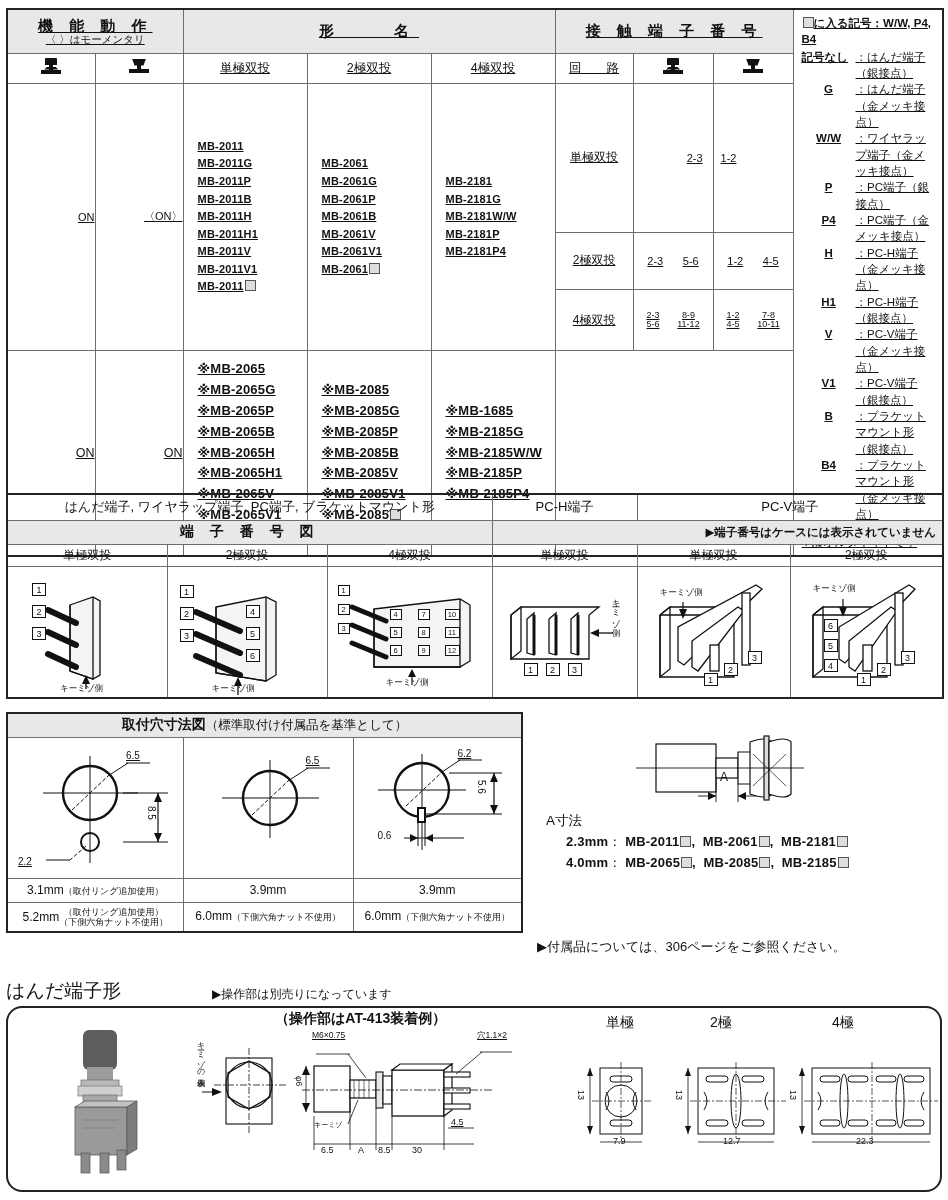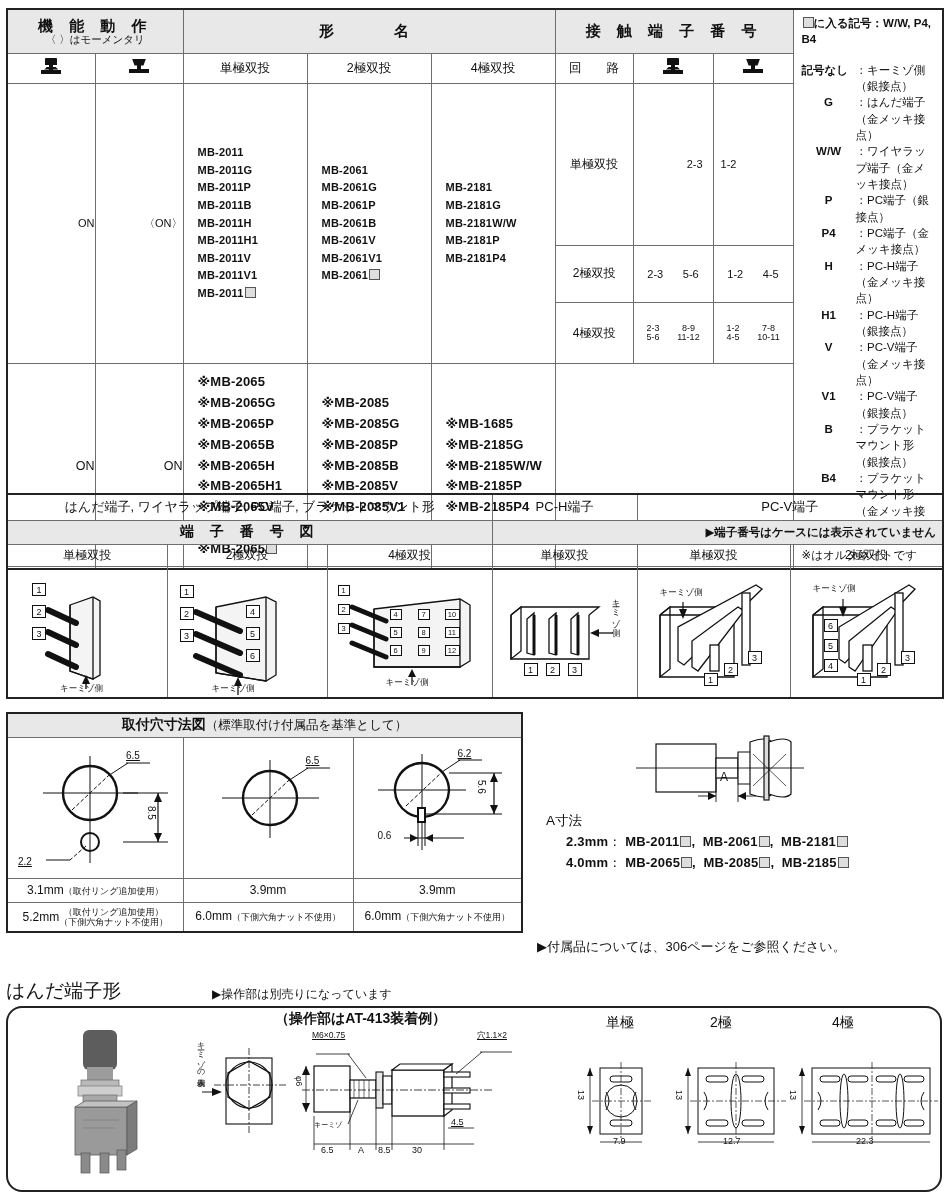--- a/index.html
+++ b/index.html
@@ -16,21 +16,21 @@
   
   .tbl { border-collapse: collapse; table-layout: fixed; }
   .tbl td, .tbl th { border: 1px solid #6e6e6e; padding: 0; vertical-align: middle; }
   .hdr { background: #e8e8e8; font-weight: bold; text-align: center; }
   .sub { background: #fff; text-align: center; }
   .ttl-sp { letter-spacing: 6px; }
   .ttl-sp2 { letter-spacing: 10px; }
 
   
   #main-table { position: absolute; left: 6px; top: 8px; width: 936px; }
-  #main-table table { width: 936px; }
+  #main-table table { width: 936px; text-decoration: underline; }
   .outer { border: 2px solid #222 !important; }
   .fn-head { height: 44px; font-size: 15px; line-height: 1.05; }
   .fn-head .small { font-weight: normal; font-size: 10.5px; letter-spacing: 0px; }
   .sub-row td { height: 30px; font-size: 12.5px; }
   .mdl-cell {
     padding: 8px 0 8px 14px !important;
     vertical-align: top;
     font-size: 13px;
     font-weight: bold;
     line-height: 1.60;
@@ -63,21 +63,21 @@
   .ct .pair .one.right { justify-content: flex-start; padding-left: 3px; }
   .ct .pair .one.rr { justify-content: flex-end; padding-right: 6px; }
   .stack { display:flex; flex-direction:column; align-items:center; }
 
   
   .legend { padding: 5px 6px 4px 8px !important; vertical-align: top; font-size: 11.5px; line-height: 1.42; }
   .legend .ln { display: flex; }
   .legend .sym { width: 54px; text-align: center; font-weight: bold; flex: none; }
   .legend .sym.lft { text-align: left; }
   .legend .des { flex: 1; }
-  .legend .top { margin-bottom: 14px; font-weight: bold; }
+  .legend .top { margin-bottom: 1px; font-weight: bold; }
   .legend .note { margin-top: 12px; font-size: 11.5px; }
 
   
   #term-sec { position: absolute; left: 6px; top: 493px; width: 936px; }
   #term-sec table { width: 936px; }
   .tn-title { height: 24px; font-size: 14px; }
   .tn-note  { background:#e8e8e8; text-align: right; font-size: 11.5px; padding-right: 6px !important; font-weight: bold;}
   .tn-sub   { height: 26px; font-size: 13px; text-align: center; }
   .tn-sub2  { height: 22px; font-size: 12px; text-align: center; }
   .tn-draw  { height: 132px; position: relative; }
@@ -149,21 +149,21 @@
           <div class="small">〈 〉はモーメンタリ</div>
         </td>
         <td class="hdr fn-head ttl-sp2" colspan="3">形　　名</td>
         <td class="hdr fn-head ttl-sp" colspan="3">接 触 端 子 番 号</td>
         <td rowspan="7" class="legend">
           <div class="top">
             <span class="sqbox"></span><span>に入る記号：W/W, P4, B4</span>
           </div>
           <div class="ln">
             <span class="sym lft">記号なし</span>
-            <span class="des">：キーミゾ側（銀接点）</span>
+            <span class="des">：はんだ端子（銀接点）</span>
           </div>
           <div class="ln">
             <span class="sym">G</span>
             <span class="des">：はんだ端子（金メッキ接点）</span>
           </div>
           <div class="ln">
             <span class="sym">W/W</span>
             <span class="des">：ワイヤラップ端子（金メッキ接点）</span>
           </div>
           <div class="ln">

